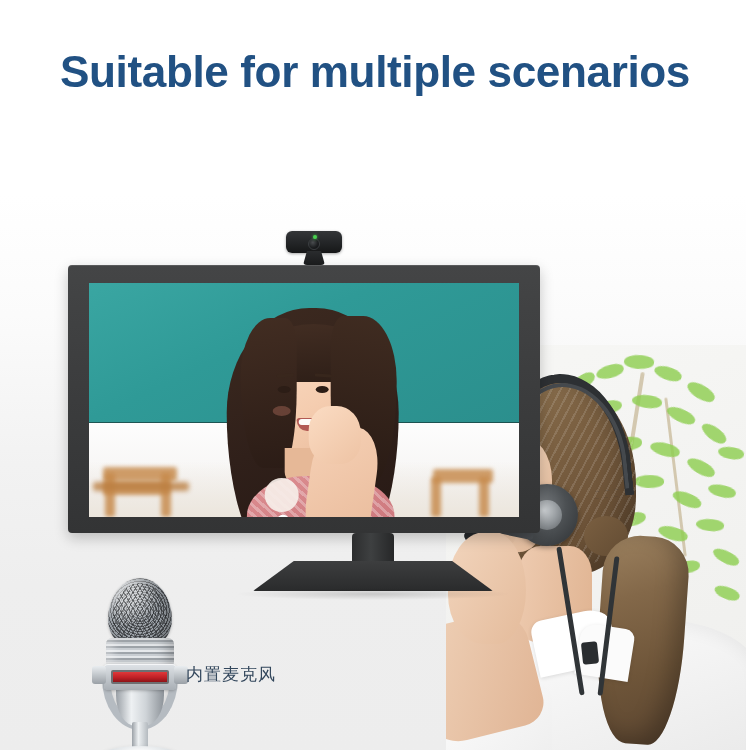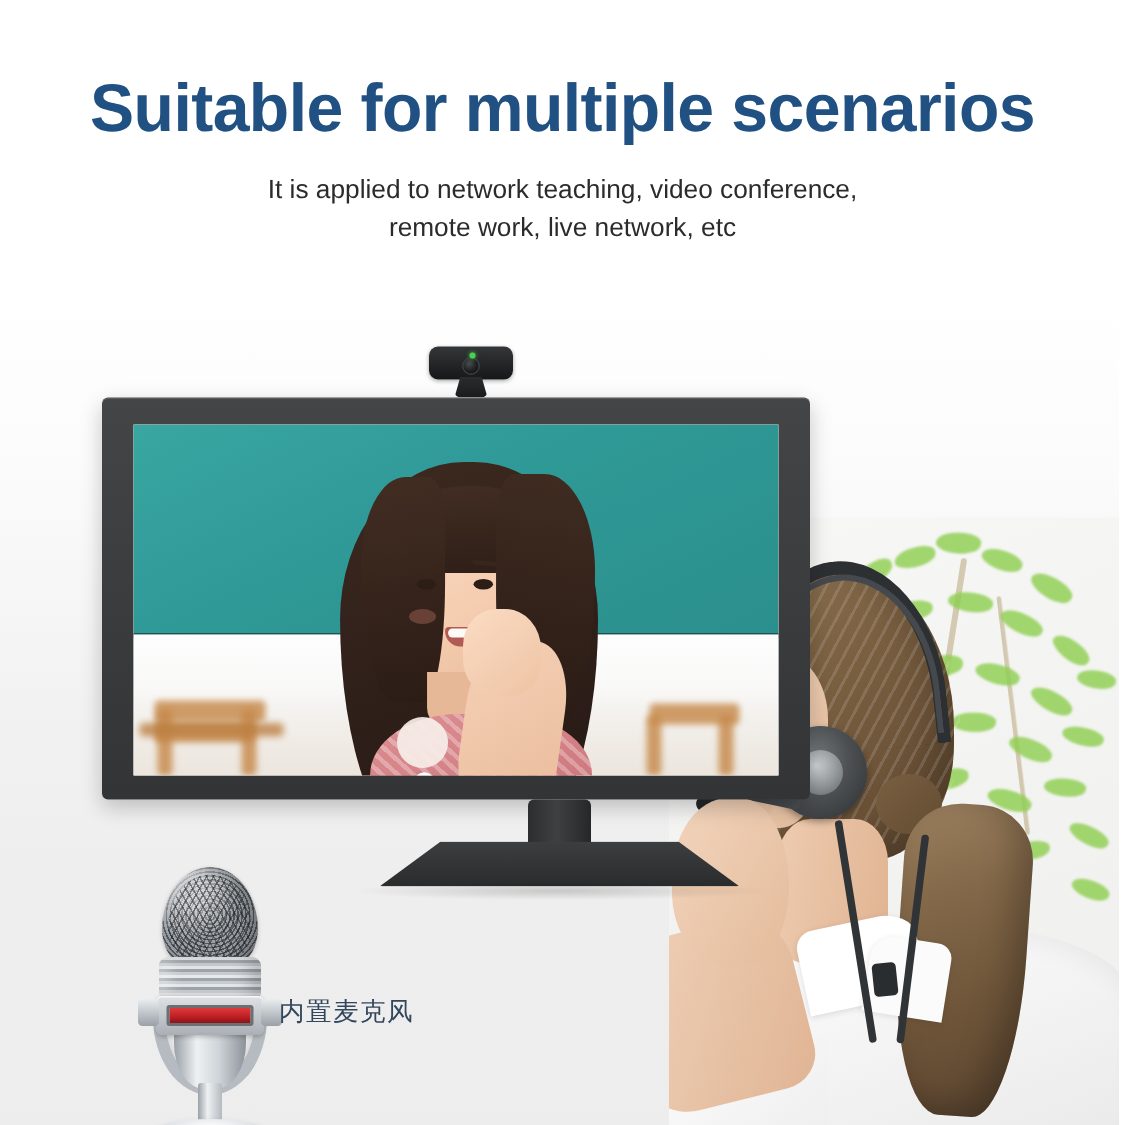--- a/index.html
+++ b/index.html
@@ -520,24 +520,20 @@
     white-space:nowrap;
   }
 </style>
 </head>
 <body>
 
 <div class="page">
 
   <div class="header">
     <div class="title">Suitable for multiple scenarios</div>
-    <div class="subtitle">
-      <span class="l1">It is applied to network teaching, video conference,</span>
-      <span class="l2">remote work, live network, etc</span>
-    </div>
   </div>
 
   <div class="person-scene">
     <div class="person-bg"></div>
 
     <div class="plant">
       <div class="branch" style="left:64px;top:20px;width:4px;height:190px;transform:rotate(9deg);"></div>
       <div class="branch" style="left:112px;top:46px;width:3px;height:160px;transform:rotate(-7deg);"></div>
       <div class="branch" style="left:24px;top:56px;width:3px;height:120px;transform:rotate(16deg);"></div>
       <div class="leaf" style="left:8px;top:24px;width:26px;height:13px;transform:rotate(-28deg);"></div>

